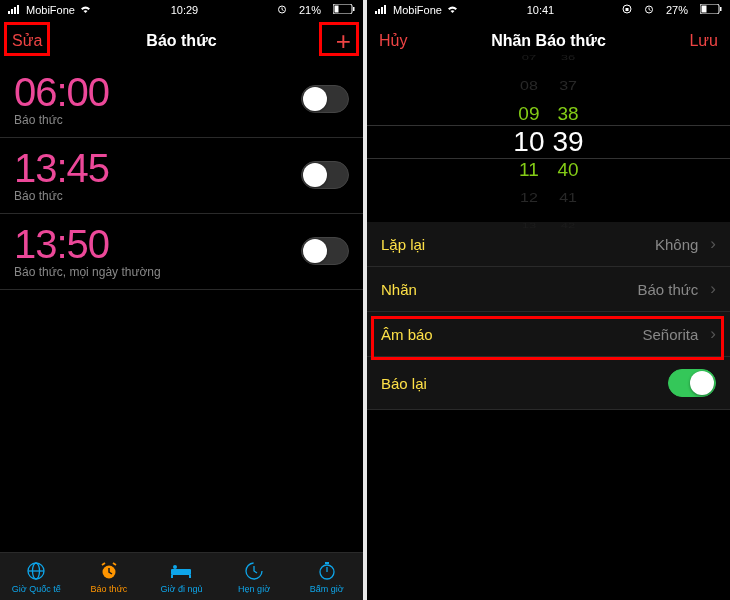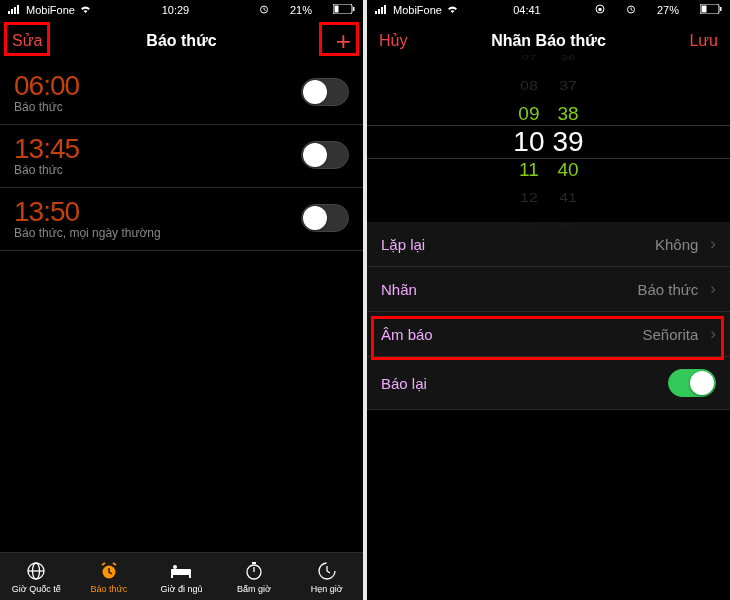--- a/index.html
+++ b/index.html
@@ -1,50 +1,50 @@
 <!DOCTYPE html>
 <html><head>
 <meta charset="utf-8">
 <style>
 * { margin: 0; padding: 0; box-sizing: border-box; font-family: -apple-system, 'Helvetica Neue', Arial, sans-serif; }
 body { background: #e8e8e8; width: 730px; height: 600px; display: flex; gap: 4px; padding: 0; }
 .phone { width: 363px; height: 600px; background: #000; position: relative; overflow: hidden; }
 .status-bar { height: 20px; display: flex; align-items: center; justify-content: space-between; padding: 0 8px; color: #fff; font-size: 11px; }
 .status-left { display: flex; align-items: center; gap: 4px; }
-.status-right { display: flex; align-items: flex-end; gap: 21px; }
+.status-right { display: flex; align-items: flex-end; gap: 12px; }
 .nav-bar { height: 42px; display: flex; align-items: center; justify-content: space-between; padding: 0 12px; }
 .nav-left, .nav-right { color: #ef4444; font-size: 16px; min-width: 40px; }
 .nav-right { text-align: right; }
 .nav-title { color: #fff; font-size: 16px; font-weight: 600; }
 .plus-icon { font-size: 26px; font-weight: 300; line-height: 1; }
 .alarm-list { }
 .alarm-item { border-bottom: 1px solid #2a2a2a; padding: 8px 14px 10px; display: flex; align-items: center; justify-content: space-between; }
-.alarm-time { color: #c2410c; font-size: 28px; font-weight: 200; letter-spacing: -1px; }
+.alarm-time { color: #ec4899; font-size: 40px; font-weight: 200; letter-spacing: -1px; }
 .alarm-label { color: #888; font-size: 12px; margin-top: -2px; }
 .toggle { width: 48px; height: 28px; background: #333; border-radius: 14px; position: relative; border: 1px solid #444; }
 .toggle-knob { width: 24px; height: 24px; background: #fff; border-radius: 50%; position: absolute; top: 1px; left: 1px; box-shadow: 0 1px 3px rgba(0,0,0,0.4); }
 .toggle.on { background: #34c759; border-color: #34c759; }
 .toggle.on .toggle-knob { left: 21px; }
 .tab-bar { position: absolute; bottom: 0; left: 0; right: 0; height: 48px; background: #1a1a1a; display: flex; border-top: 1px solid #2a2a2a; }
-.tab-item { flex: 1; display: flex; flex-direction: column; align-items: center; justify-content: center; gap: 2px; color: #ffffff; }
+.tab-item { flex: 1; display: flex; flex-direction: column; align-items: center; justify-content: center; gap: 2px; color: #0ea5e9; }
 .tab-item.active { color: #ff9500; }
 .tab-label { font-size: 9px; }
 .tab-icon { width: 22px; height: 22px; display: flex; align-items: center; justify-content: center; }
 
 .picker-area { height: 160px; position: relative; display: flex; justify-content: center; align-items: center; gap: 8px; }
 .picker-col { display: flex; flex-direction: column; align-items: center; position: relative; }
 .picker-val { color: #84cc16; font-size: 19px; height: 28px; line-height: 28px; font-weight: 400; }
 .picker-val.sel { color: #fff; font-size: 28px; }
 .picker-val.far { color: #282828; font-size: 16px; transform: scaleY(0.75); }
 .picker-val.xfar { color: #1d1d1d; font-size: 13px; transform: scaleY(0.5); }
 .picker-lines { position: absolute; left: 0; right: 0; top: 50%; height: 34px; transform: translateY(-50%); border-top: 1px solid #333; border-bottom: 1px solid #333; pointer-events: none; }
 
 .settings-list { background: #141414; }
 .setting-row { display: flex; align-items: center; justify-content: space-between; padding: 12px 14px; border-bottom: 1px solid #2a2a2a; }
-.setting-label { color: #f0abfc; font-size: 15px; }
+.setting-label { color: #fde047; font-size: 15px; }
 .setting-value { color: #888; font-size: 15px; display: flex; align-items: center; gap: 12px; text-align: right; }
 .chevron { color: #555; font-size: 17px; }
 
 .highlight-red { position: absolute; border: 3px solid #ff0000; pointer-events: none; z-index: 10; }
 .hl-edit { top: 22px; left: 4px; width: 46px; height: 34px; }
 .hl-plus { top: 22px; right: 4px; width: 40px; height: 34px; }
 .hl-sound { top: 316px; left: 4px; right: 6px; height: 44px; }
 </style>
 </head>
 <body>
@@ -145,56 +145,56 @@
             <rect x="1" y="12" width="2" height="3" fill="currentColor"></rect>
             <rect x="19" y="12" width="2" height="3" fill="currentColor"></rect>
             <circle cx="5" cy="4" r="2" fill="currentColor"></circle>
           </svg>
         </span>
       <span class="tab-label">Giờ đi ngủ</span>
     </div>
     <div class="tab-item">
       <span class="tab-icon">
           <svg width="20" height="20" viewBox="0 0 20 20">
+            <circle cx="10" cy="10" r="8" stroke="currentColor" stroke-width="1.3" fill="none" stroke-dasharray="37 13"></circle>
+            <path d="M10 5 V10 L13 12" stroke="currentColor" stroke-width="1.3" fill="none"></path>
+          </svg>
+        </span>
+      <span class="tab-label">Hẹn giờ</span>
+    </div>
+    <div class="tab-item">
+      <span class="tab-icon">
+          <svg width="20" height="20" viewBox="0 0 20 20">
             <circle cx="10" cy="11" r="7" stroke="currentColor" stroke-width="1.3" fill="none"></circle>
             <rect x="8" y="1" width="4" height="2" fill="currentColor"></rect>
             <path d="M10 6 V11" stroke="currentColor" stroke-width="1.3"></path>
           </svg>
         </span>
       <span class="tab-label">Bấm giờ</span>
-    </div>
-    <div class="tab-item">
-      <span class="tab-icon">
-          <svg width="20" height="20" viewBox="0 0 20 20">
-            <circle cx="10" cy="10" r="8" stroke="currentColor" stroke-width="1.3" fill="none" stroke-dasharray="37 13"></circle>
-            <path d="M10 5 V10 L13 12" stroke="currentColor" stroke-width="1.3" fill="none"></path>
-          </svg>
-        </span>
-      <span class="tab-label">Hẹn giờ</span>
     </div>
   </div>
 </div>
 
 <div class="phone">
   <div class="highlight-red hl-sound"></div>
 
   <div class="status-bar">
     <div class="status-left">
       <span><svg width="14" height="10" viewBox="0 0 14 10">
             <rect x="0" y="7" width="2" height="3" fill="#fff"></rect>
             <rect x="3" y="5" width="2" height="5" fill="#fff"></rect>
             <rect x="6" y="3" width="2" height="7" fill="#fff"></rect>
             <rect x="9" y="1" width="2" height="9" fill="#fff"></rect>
           </svg></span>
       <span>MobiFone</span>
       <span><svg width="13" height="10" viewBox="0 0 13 10">
             <path d="M6.5 9 L4.5 7 Q6.5 5.5 8.5 7 Z M2 4.5 Q6.5 0.5 11 4.5 L9.5 6 Q6.5 3.5 3.5 6 Z" fill="#fff"></path>
           </svg></span>
     </div>
-    <span>04:41</span>
+    <span>10:41</span>
     <div class="status-right">
       <span><svg width="10" height="10" viewBox="0 0 10 10">
             <circle cx="5" cy="5" r="4" stroke="#fff" stroke-width="1" fill="none"></circle>
             <rect x="3.5" y="4" width="3" height="3" fill="#fff"></rect>
           </svg></span>
       <span><svg width="10" height="10" viewBox="0 0 10 10">
             <circle cx="5" cy="5.5" r="3.5" stroke="#fff" stroke-width="1" fill="none"></circle>
             <path d="M5 3.5 V5.5 L6.5 6.5" stroke="#fff" stroke-width="1" fill="none"></path>
           </svg></span>
       <span>27%</span>

